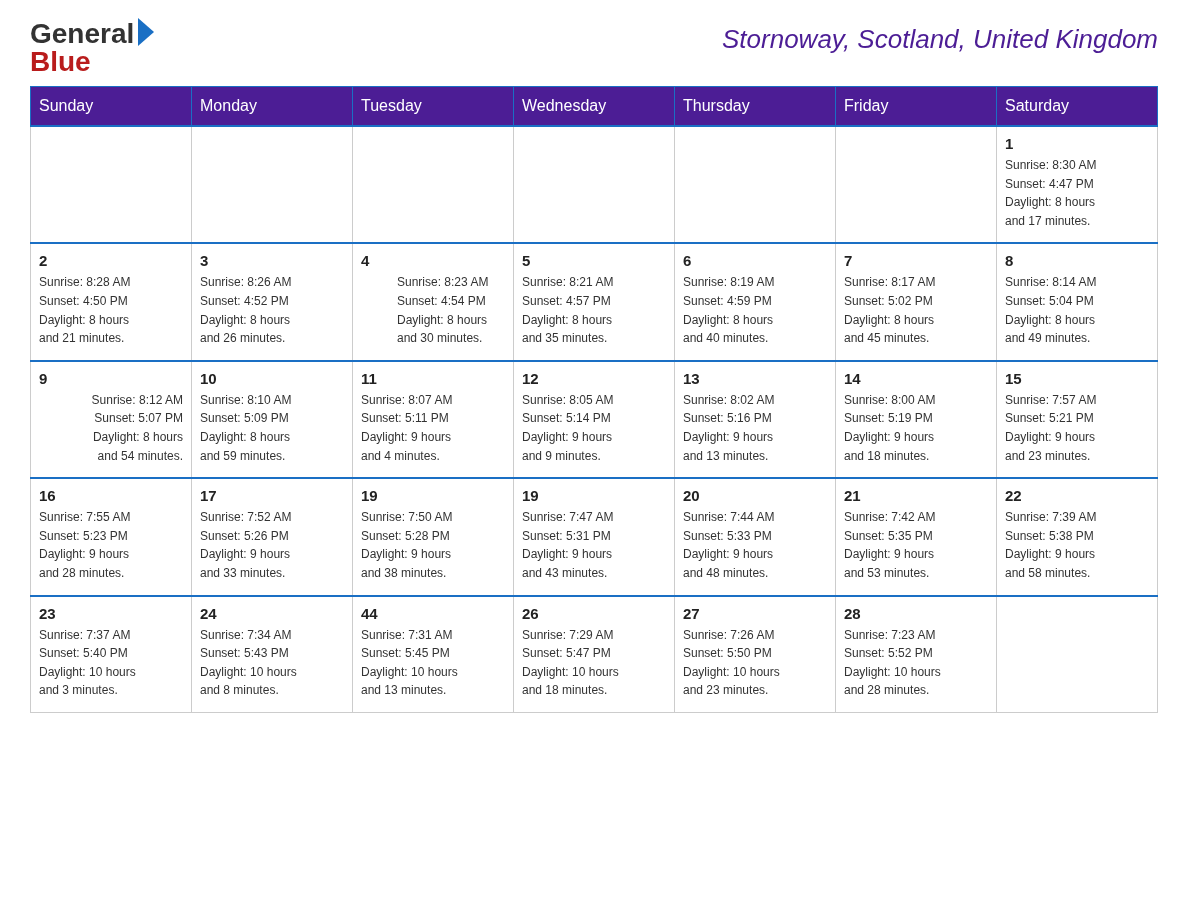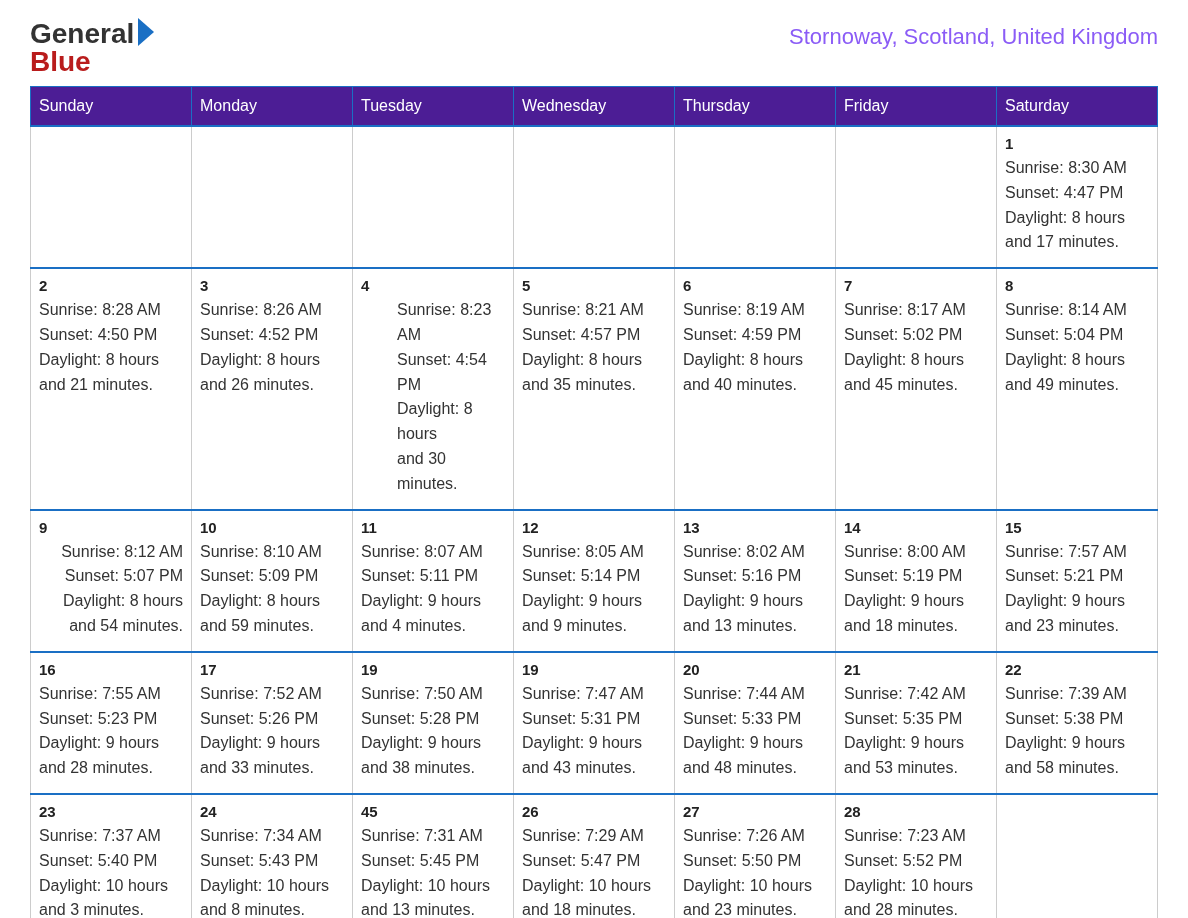--- a/index.html
+++ b/index.html
@@ -49,23 +49,24 @@
     .title-section {
       text-align: right;
     }
     .month-title {
       font-size: 52px;
       font-weight: normal;
       color: #222;
       line-height: 1.1;
     }
     .location {
-      font-size: 22px;
-      color: #8b5cf6;
+      font-size: 26px;
+      color: #4c1d95;
       margin-top: 4px;
+      font-style: italic;
     }
     .calendar {
       width: 100%;
       border-collapse: collapse;
       margin-top: 10px;
     }
     .calendar th {
       background-color: #4c1d95;
       color: #fff;
       font-size: 16px;
@@ -89,21 +90,21 @@
     .calendar tbody tr:first-child td {
       border-top: 2px solid #1a6fc4;
     }
     .day-number {
       font-size: 15px;
       font-weight: bold;
       margin-bottom: 4px;
       color: #222;
     }
     .day-info {
-      font-size: 16px;
+      font-size: 12px;
       color: #333;
       line-height: 1.55;
     }
     .empty-cell {
       background: #f9f9f9;
     }
   </style>
 </head>
 <body>
 
@@ -310,21 +311,21 @@
 and 3 minutes.</div>
         </td>
         <td>
           <div class="day-number">24</div>
           <div class="day-info" style="white-space: pre-line;">Sunrise: 7:34 AM
 Sunset: 5:43 PM
 Daylight: 10 hours
 and 8 minutes.</div>
         </td>
         <td>
-          <div class="day-number">45</div>
+          <div class="day-number">44</div>
           <div class="day-info" style="white-space: pre-line;">Sunrise: 7:31 AM
 Sunset: 5:45 PM
 Daylight: 10 hours
 and 13 minutes.</div>
         </td>
         <td>
           <div class="day-number">26</div>
           <div class="day-info" style="white-space: pre-line;">Sunrise: 7:29 AM
 Sunset: 5:47 PM
 Daylight: 10 hours

